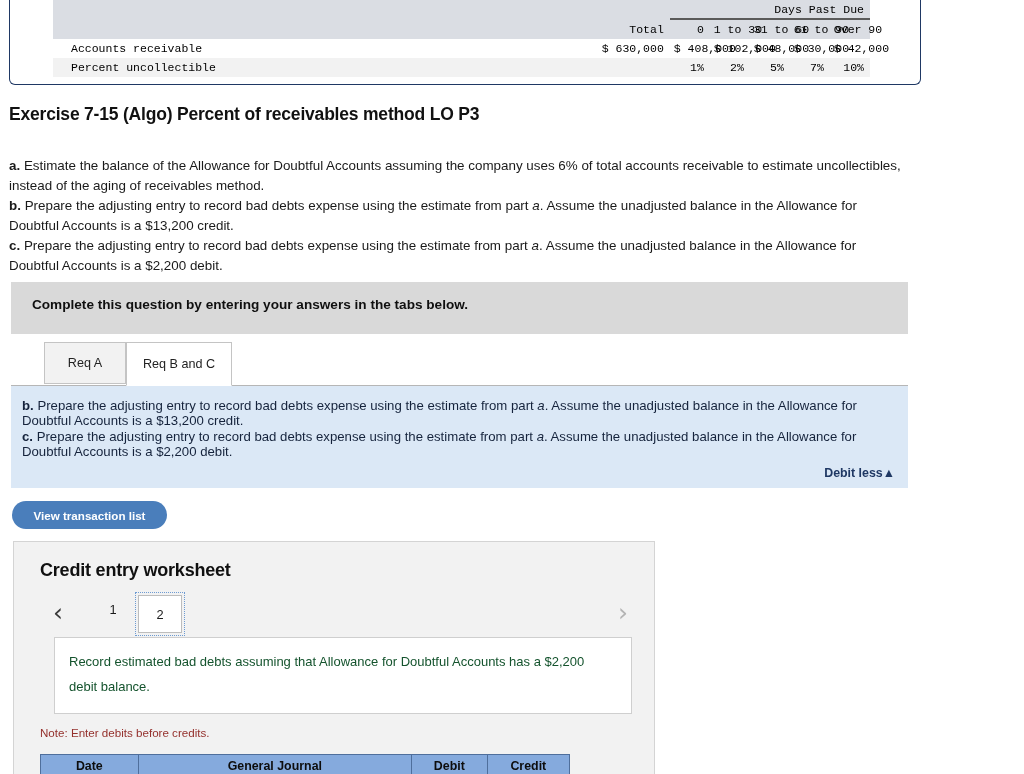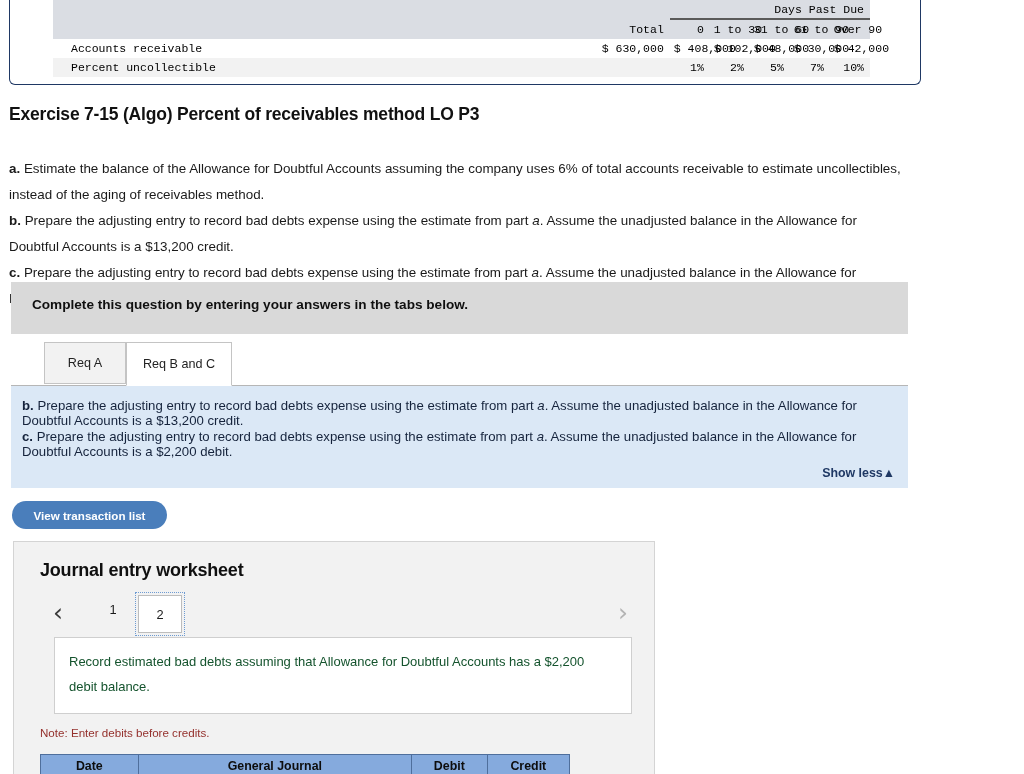--- a/index.html
+++ b/index.html
@@ -76,21 +76,21 @@
     color: #111111;
   }
 
   
   .req-block {
     position: absolute;
     left: 9px;
     top: 156px;
     width: 900px;
     font-size: 13.4px;
-    line-height: 26px;
+    line-height: 20px;
     color: #1a1a1a;
   }
   .req-block b { font-weight: bold; }
   .req-block i { font-style: italic; }
 
   
   .banner {
     position: absolute;
     left: 11px;
     top: 282px;
@@ -386,27 +386,27 @@
 
 <div class="blue-panel">
   <div class="blue-text">
     <div>
       <b>b.</b><span> Prepare the adjusting entry to record bad debts expense using the estimate from part </span><i>a</i><span>. Assume the unadjusted balance in the Allowance for Doubtful Accounts is a $13,200 credit.</span>
     </div>
     <div>
       <b>c.</b><span> Prepare the adjusting entry to record bad debts expense using the estimate from part </span><i>a</i><span>. Assume the unadjusted balance in the Allowance for Doubtful Accounts is a $2,200 debit.</span>
     </div>
   </div>
-  <div class="show-less">Show less▲</div>
+  <div class="show-less">Debit less▲</div>
 </div>
 
 <button class="vtl-btn">View transaction list</button>
 
 <div class="jw-panel">
-  <div class="jw-title">Journal entry worksheet</div>
+  <div class="jw-title">Credit entry worksheet</div>
 
   <div class="pager">
     <div class="pg-arrow pg-prev">‹</div>
     <div class="pg-num pg-num-1">1</div>
     <div class="pg-sel">
       <div class="pg-sel-inner">2</div>
     </div>
     <div class="pg-arrow pg-next">›</div>
   </div>
 

